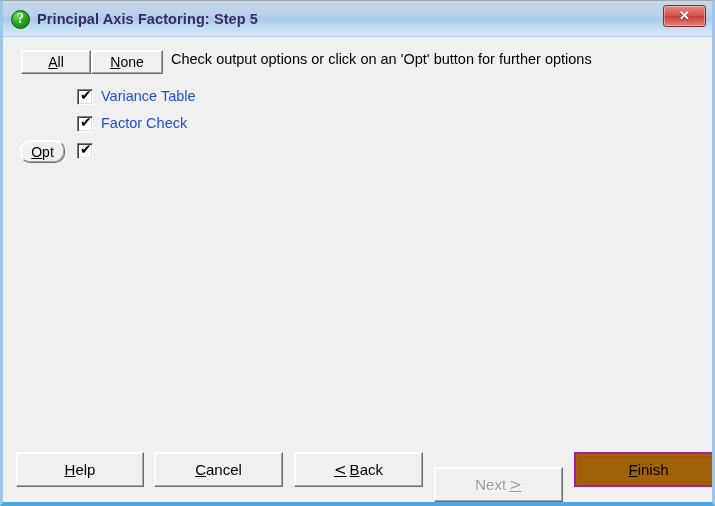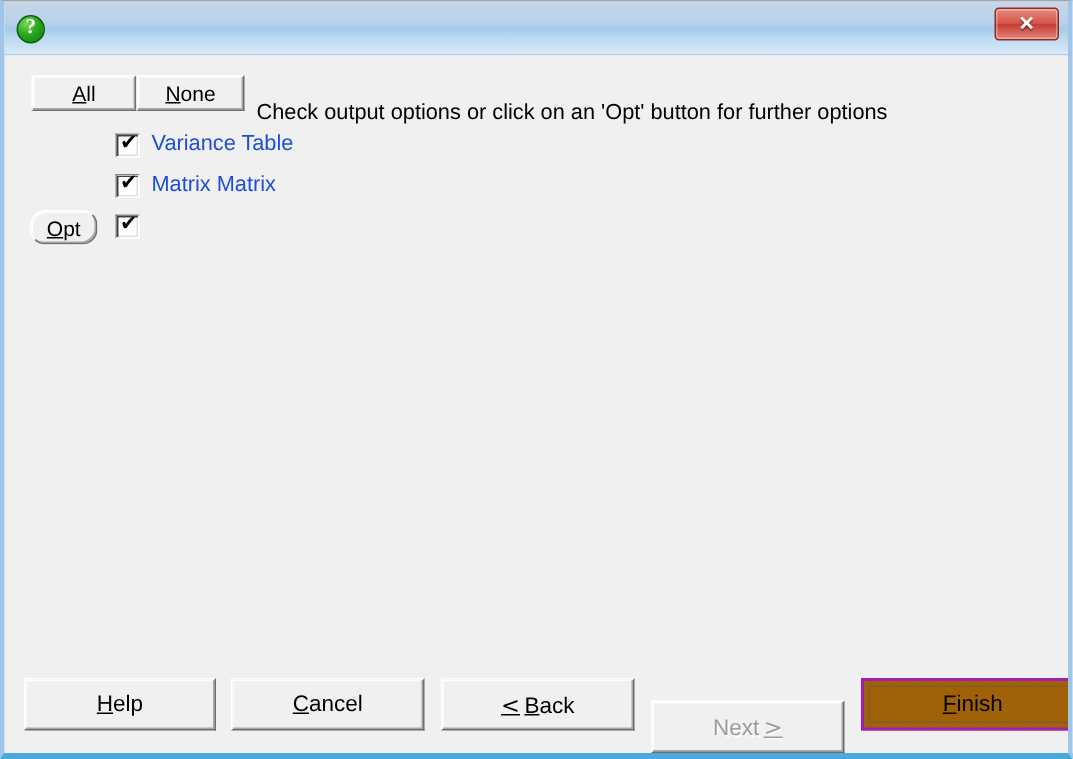--- a/index.html
+++ b/index.html
@@ -165,21 +165,21 @@
     font-size: 14px;
   }
   #btn-none {
     position: absolute;
     left: 88px; top: 13px;
     width: 72px; height: 24px;
     font-size: 14px;
   }
   #instruction {
     position: absolute;
-    left: 168px; top: 30px;
+    left: 168px; top: 14px;
     font-size: 14.5px;
     color: #000000;
     white-space: nowrap;
   }
 
   
   #options {
     position: absolute;
     left: 0;
     top: 48px;
@@ -282,20 +282,21 @@
 <body>
 
 <div id="window">
 
   <div id="titlebar">
     <div id="titlebar-inner">
       <div class="title-icon">
         <div class="ball"></div>
         <div class="qm">?</div>
       </div>
+      <div id="title-text">Principal Axis Factoring: Step 5</div>
     </div>
     <div id="close-button">
       <div class="x">✕</div>
     </div>
   </div>
 
   <div id="client">
 
     <div id="toolbar-row">
       <div class="btn" id="btn-all">
@@ -313,21 +314,21 @@
         <div class="checkbox">
           <span class="tick">✔</span>
         </div>
         <div class="opt-label">Variance Table</div>
       </div>
 
       <div class="opt-row">
         <div class="checkbox">
           <span class="tick">✔</span>
         </div>
-        <div class="opt-label">Matrix Matrix</div>
+        <div class="opt-label">Factor Check</div>
       </div>
 
       <div class="opt-row">
         <div class="btn" id="btn-opt">
           <span><span class="acc">O</span><span>pt</span></span>
         </div>
         <div class="checkbox">
           <span class="tick">✔</span>
         </div>
       </div>

